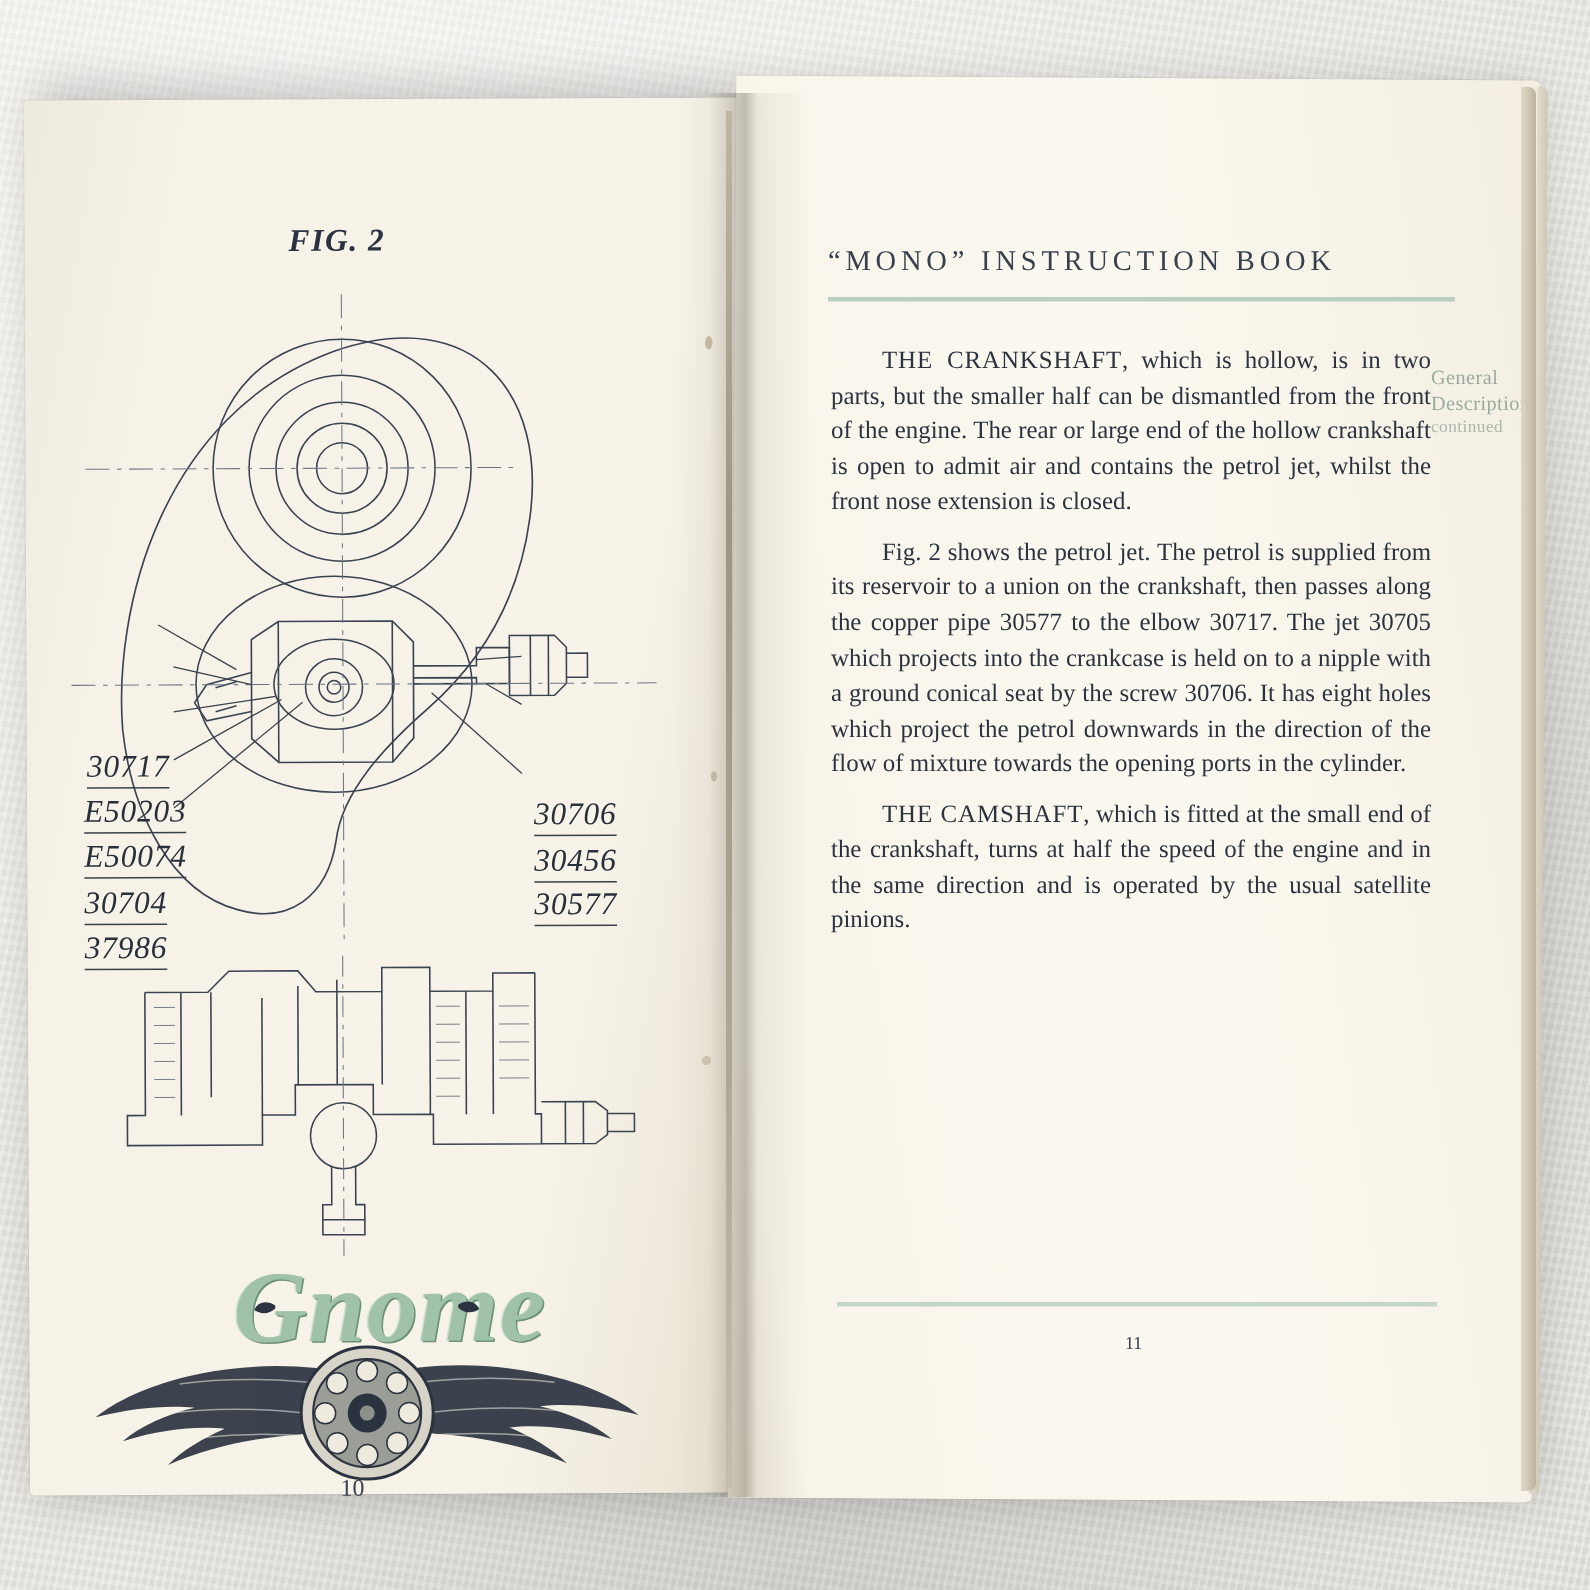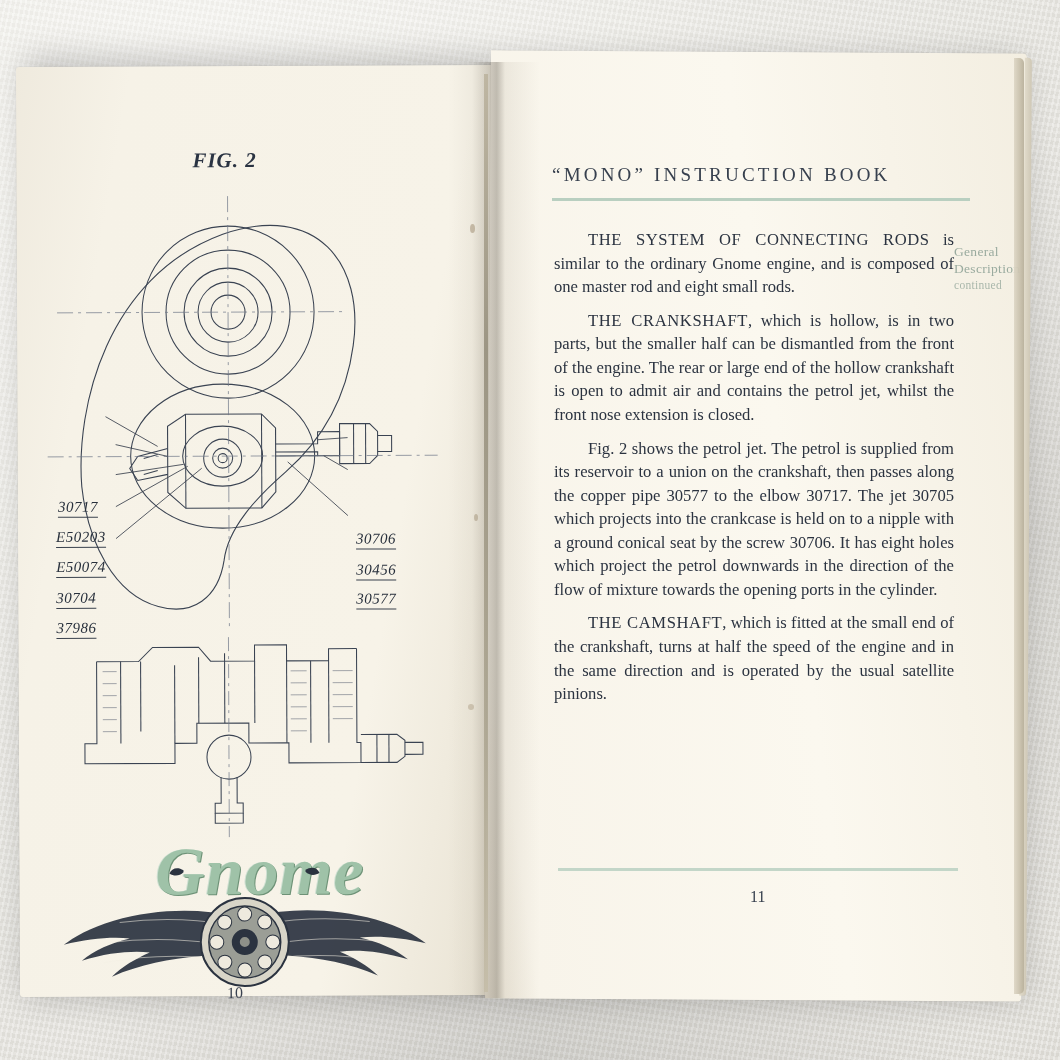--- a/index.html
+++ b/index.html
@@ -106,21 +106,21 @@
   .fig-label{
     position:absolute;left:160px;top:82px;
     font-family:"Liberation Serif", serif;
     font-style:italic;font-weight:bold;
     font-size:21px;letter-spacing:1px;color:#2a3342;margin-left:16px;
   }
   .callout{
     position:absolute;
     font-family:"Liberation Serif", serif;
     font-style:italic;
-    font-size:15px;color:#28303c;
+    font-size:21px;color:#28303c;
     letter-spacing:.5px;
     border-bottom:1px solid #39414d;
     padding-bottom:1px;
   }
   .page-num{
     position:absolute;
     font-family:"Liberation Serif", serif;
     font-size:16px;color:#3a4250;
   }
 
@@ -170,21 +170,21 @@
   .marginal{
     position:absolute;right:-4px;top:192px;width:74px;
     font-family:"Liberation Serif", serif;
     font-size:13.5px;line-height:1.25;
     color:#9aab9f;
     letter-spacing:.3px;
   }
   .marginal .cont{font-size:11.5px;color:#a9b7ab;}
   .page-num-r{
     position:absolute;left:226px;top:836px;
-    font-family:"Liberation Serif", serif;font-size:16px;color:#37404e;
+    font-family:"Liberation Serif", serif;font-size:12px;color:#37404e;
   }
 </style>
 </head>
 <body>
 
 <div class="backdrop"></div>
 
 <div class="book">
   <div class="book-shadow"></div>
 
@@ -346,21 +346,20 @@
     <div class="running-head">“MONO”  INSTRUCTION  BOOK</div>
     <div class="rule rule-top"></div>
 
     <div class="marginal">
       <div>General</div>
       <div>Description</div>
       <div class="cont">continued</div>
     </div>
 
     <div class="body-text">
-      <p><span class="smallcaps">THE SYSTEM OF CONNECTING RODS</span><span> is similar to the ordinary Gnome engine, and is composed of one master rod and eight small rods.</span></p>
       <p><span class="smallcaps">THE CRANKSHAFT</span><span>, which is hollow, is in two parts, but the smaller half can be dismantled from the front of the engine.   The rear or large end of the hollow crankshaft is open to admit air and contains the petrol jet, whilst the front nose extension is closed.</span></p>
       <p><span class="smallcaps"></span><span>Fig. 2 shows the petrol jet.   The petrol is supplied from its reservoir to a union on the crankshaft, then passes along the copper pipe 30577 to the elbow 30717.   The jet 30705 which projects into the crankcase is held on to a nipple with a ground conical seat by the screw 30706. It has eight holes which project the petrol downwards in the direction of the flow of mixture towards the opening ports in the cylinder.</span></p>
       <p><span class="smallcaps">THE CAMSHAFT</span><span>, which is fitted at the small end of the crankshaft, turns at half the speed of the engine and in the same direction and is operated by the usual satellite pinions.</span></p>
     </div>
 
     <div class="rule rule-bottom"></div>
     <div class="page-num-r">11</div>
   </div>
 
   <div class="gutter"></div>

